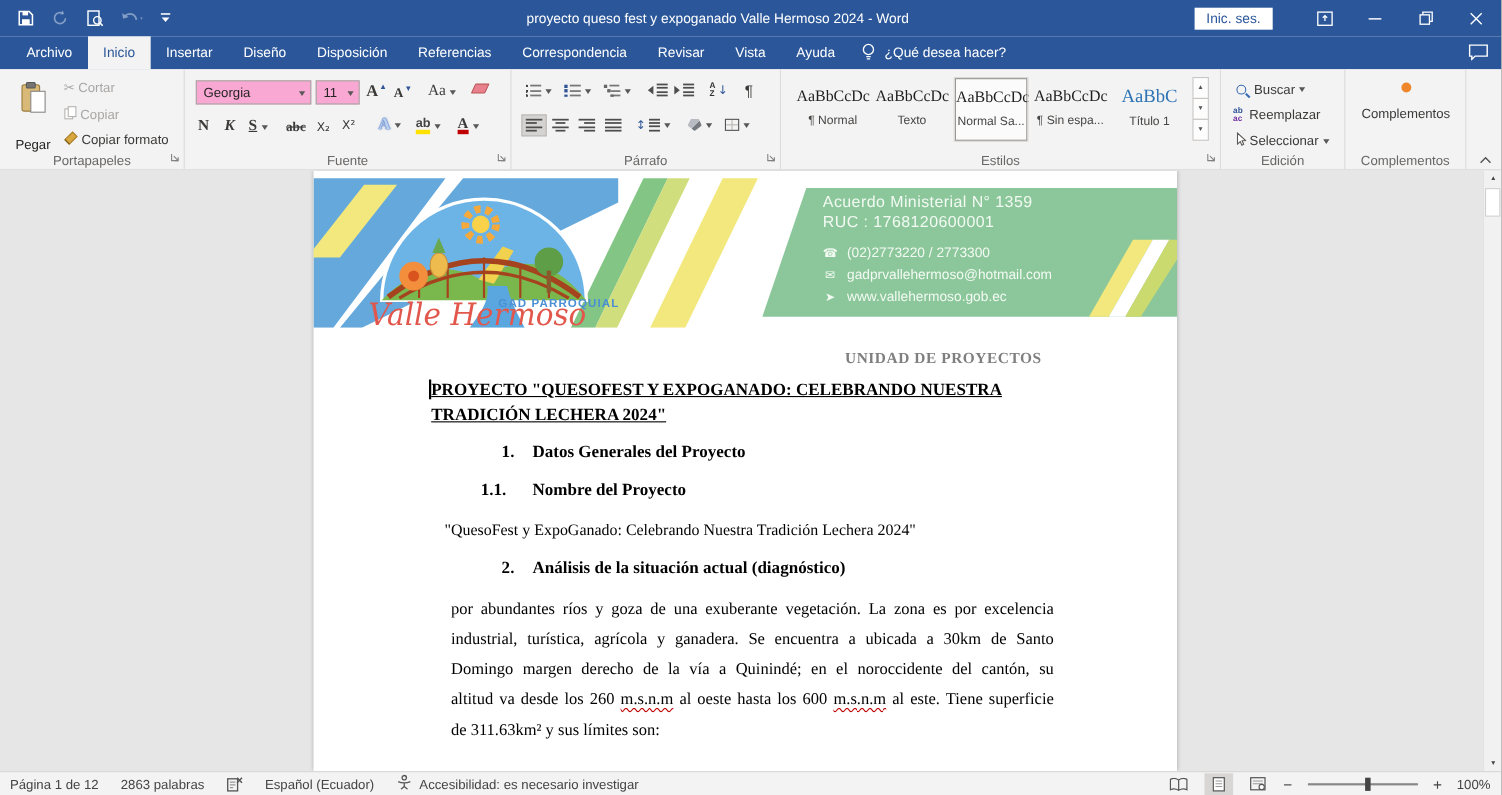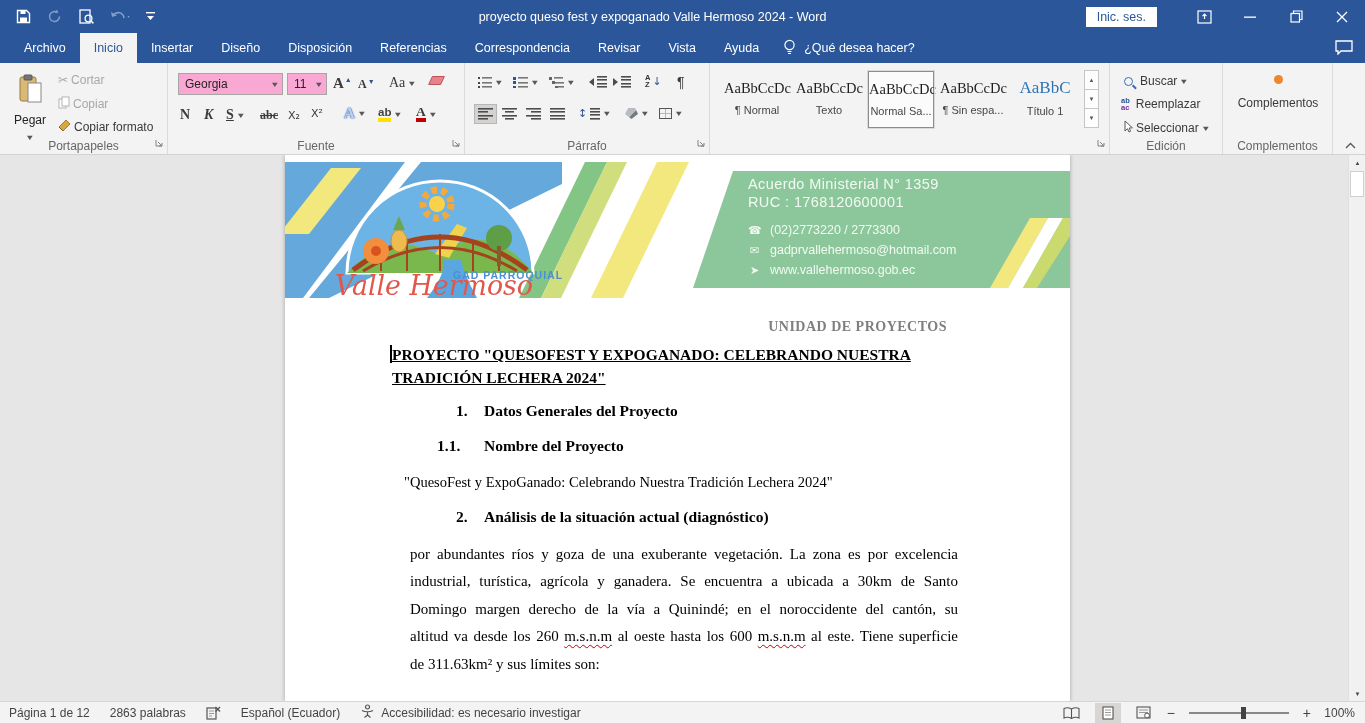--- a/index.html
+++ b/index.html
@@ -35,21 +35,21 @@
 .collapse { position:absolute; right:9px; bottom:2px; color:#555; font-size:12px; }
 
 .rbtn { position:absolute; display:flex; align-items:center; gap:3px; color:#3b3a39;
         font-size:12px; white-space:nowrap; }
 .rbtn.dis { color:#a9a7a5; }
 .dd { font-size:7.5px; color:#5a5856; transform:scaleX(1.3); }
 .combo { position:absolute; height:22px; background:#f9a8d4; border:1px solid #a8a6a4;
          display:flex; align-items:center; justify-content:space-between; padding:0 4px 0 6px; font-size:12px; }
 
 .bigbtn { position:absolute; left:8px; top:7px; width:44px; height:74px; display:flex; flex-direction:column;
-          align-items:center; gap:6px; padding-top:4px; }
+          align-items:center; gap:17px; padding-top:4px; }
 
 .ic-text { font-family:"DejaVu Sans",sans-serif; }
 .fbtn { font-family:"Liberation Serif","DejaVu Serif",serif; font-weight:bold; font-size:14px; }
 .fbtn.i { font-style:italic; }
 .fbtn.u { text-decoration:underline; }
 .fbtn.st { text-decoration:line-through; font-size:12px; }
 .hl-bar { display:inline-block; border-bottom:4px solid #ffe100; line-height:11px; font-size:11.5px; font-weight:bold; color:#444;}
 .fc-bar { display:inline-block; border-bottom:4px solid #c00000; line-height:12px; font-weight:bold;
           font-family:"Liberation Serif",serif; font-size:13.5px; }
 .fx-a { font-family:"Liberation Serif",serif; font-weight:bold; font-size:15px; color:#bcd2ee;
@@ -437,20 +437,21 @@
       </div>
       <div class="scard title1" style="left:302px;">
         <div class="samp">AaBbC</div>
         <div class="sname">Título 1</div>
       </div>
       <div class="sgscroll">
         <div>▲</div>
         <div>▼</div>
         <div>▼</div>
       </div>
+      <div class="glabel">Estilos</div>
       <span class="launcher">
         <svg width="9" height="9" viewBox="0 0 9 9">
             <path d="M1,1 V7 H7" fill="none" stroke="#666"></path>
             <path d="M3,3 L7,7 M7,4 V7 H4" fill="none" stroke="#666"></path>
           </svg>
       </span>
     </div>
 
     <div class="rgroup" style="left:1110px; width:113px;">
       <div class="rbtn" style="left:14px; top:11px;">

